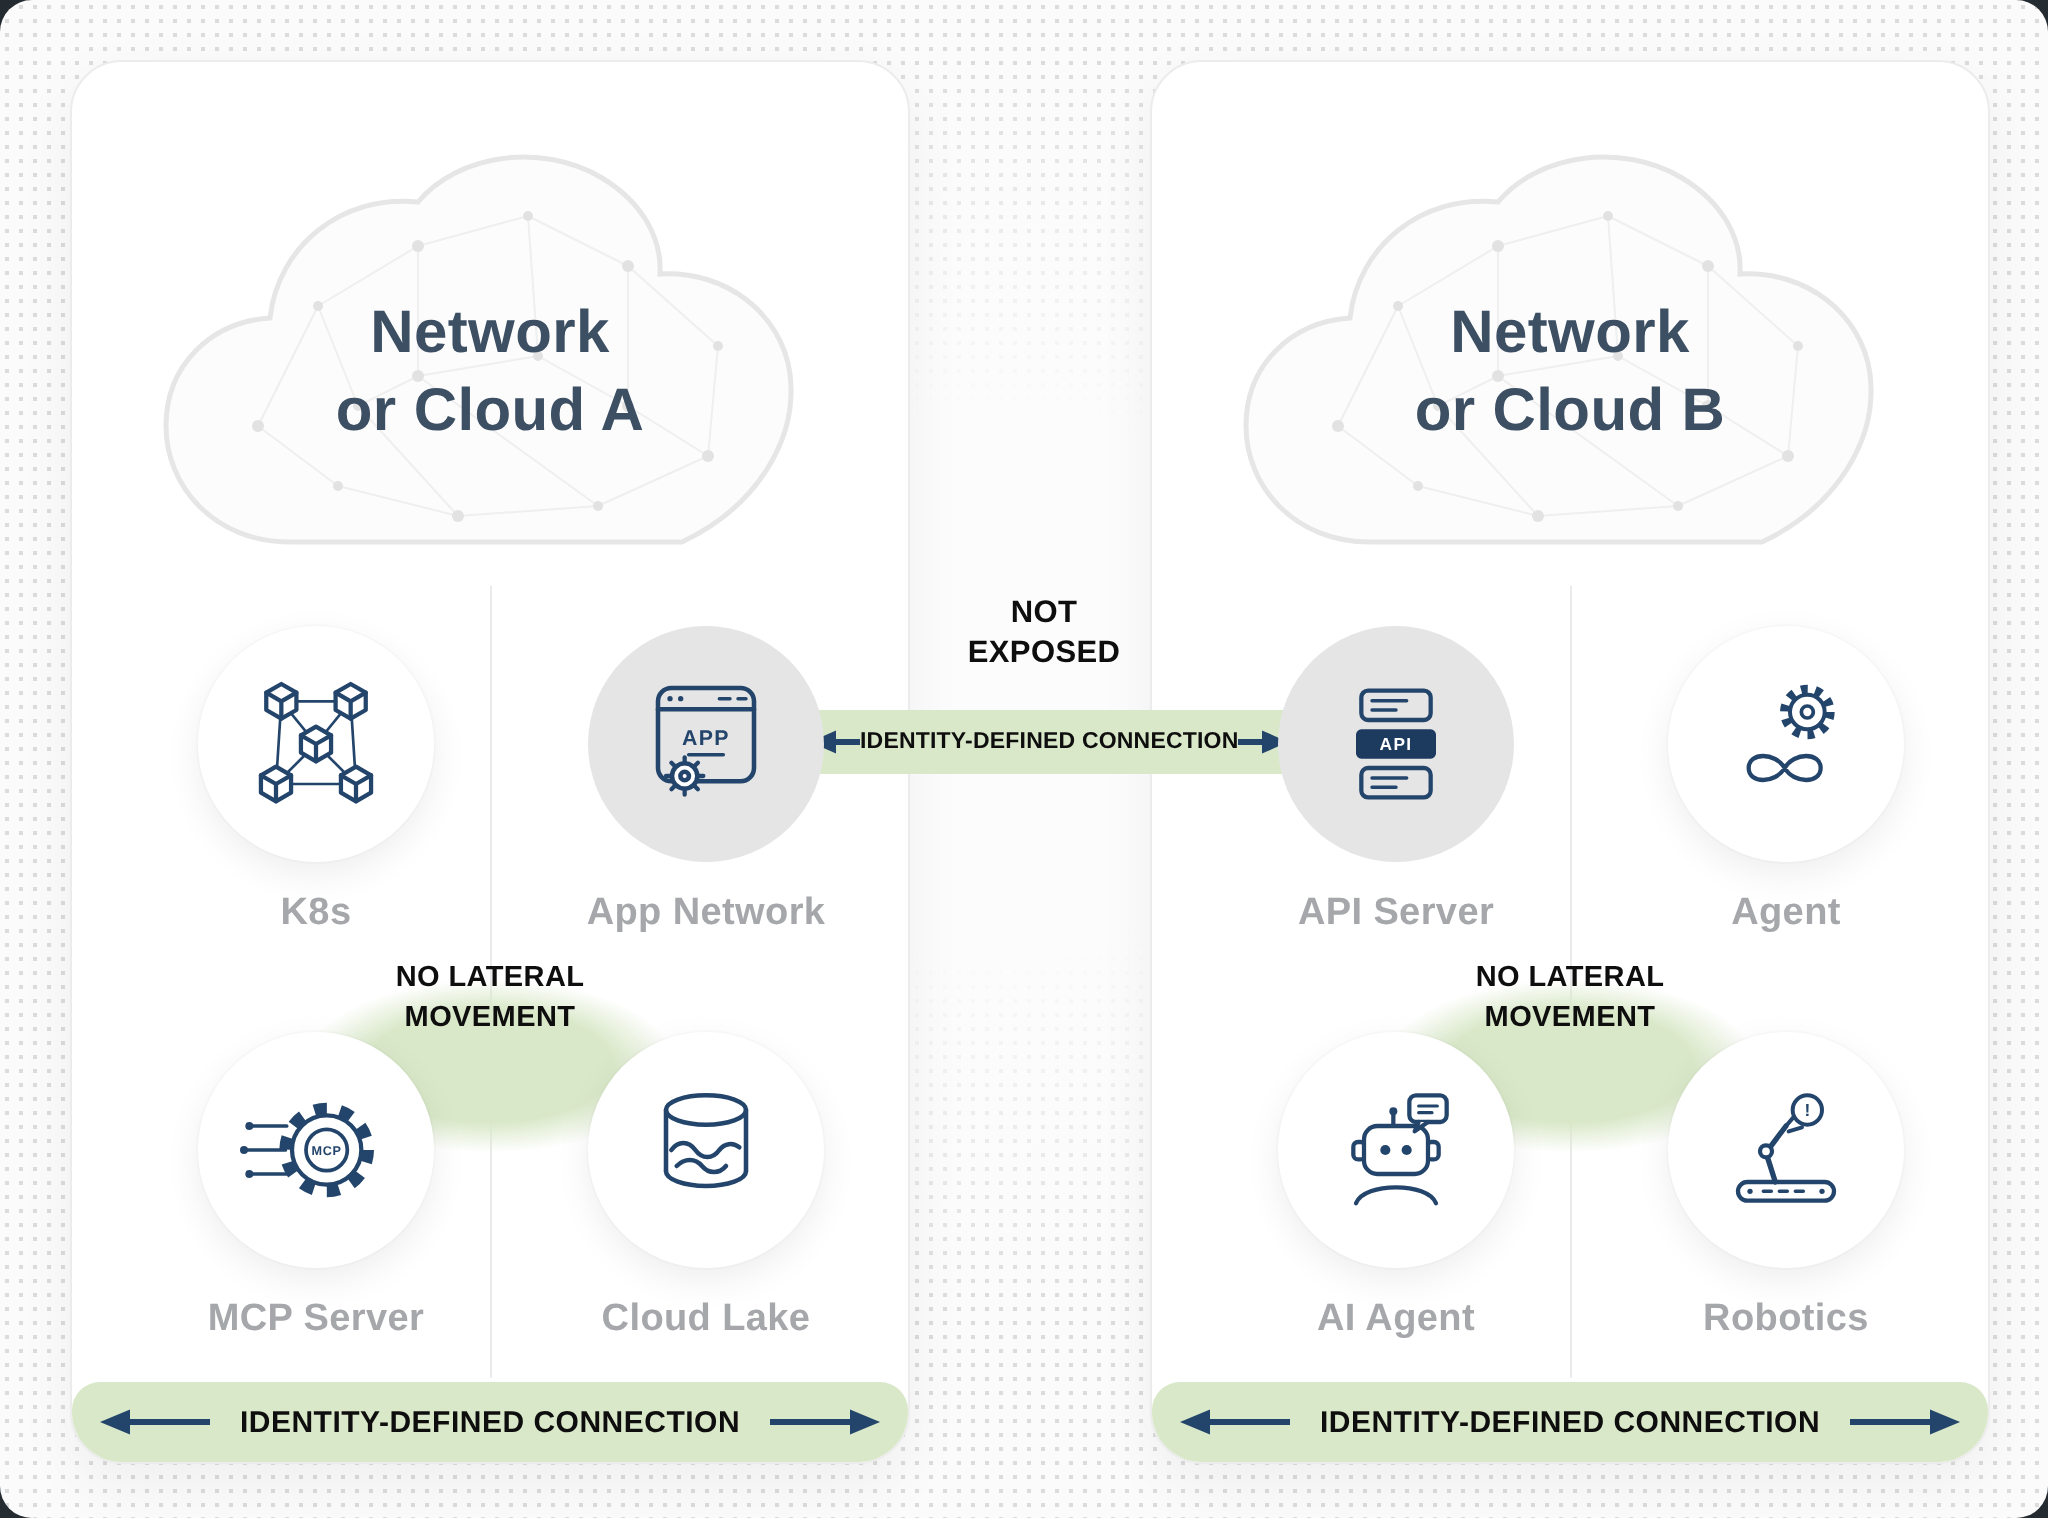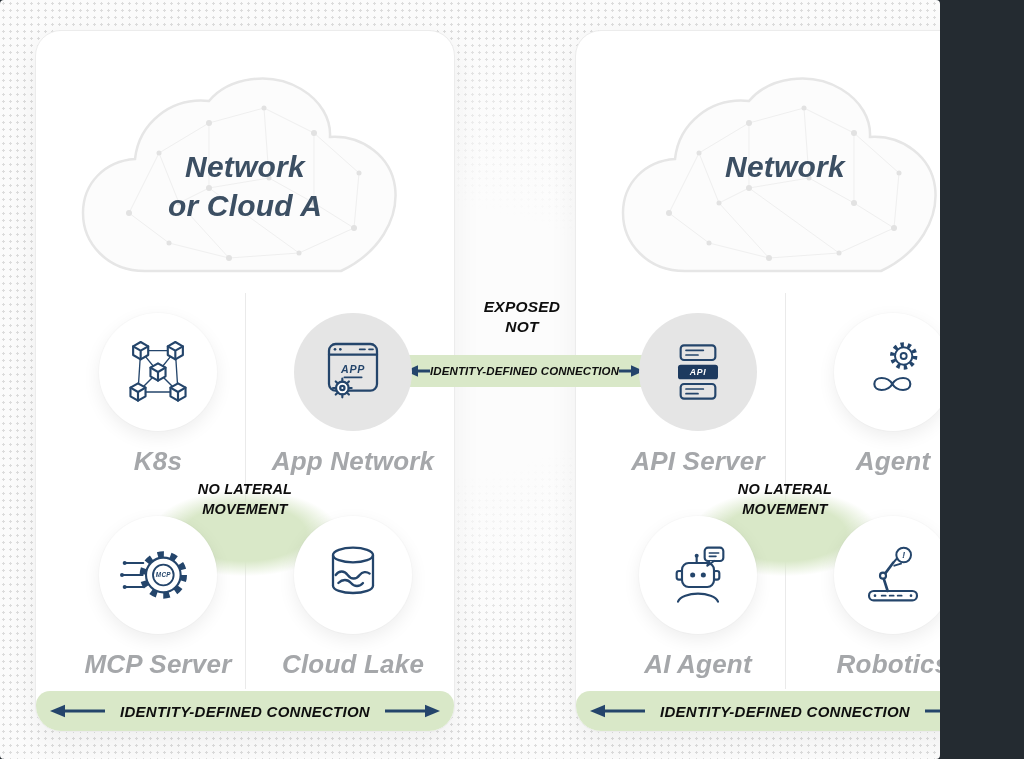--- a/index.html
+++ b/index.html
@@ -1,24 +1,23 @@
 <!DOCTYPE html>
 <html><head>
 <meta charset="utf-8">
 <style>
   * { margin:0; padding:0; box-sizing:border-box; }
   html,body { background:#242b31; font-family:"Liberation Sans",sans-serif; }
   .stage{
-    position:relative; width:940px; height:759px; border-radius:4px; overflow:hidden;
+    position:relative; width:1024px; height:759px; border-radius:16px; overflow:hidden;
     background-color:#fbfbfb;
     background-image:
       radial-gradient(ellipse 55% 50% at 48% 45%, rgba(252,252,252,1) 35%, rgba(252,252,252,0) 82%),
       radial-gradient(#dcdcdc 1.1px, rgba(0,0,0,0) 1.25px);
     background-size:100% 100%, 7px 7px;
-    font-style:italic;
   }
   .panel{
     position:absolute; top:30px; width:420px; height:702px; background:#ffffff;
     border:1px solid #ececec; border-radius:26px;
     box-shadow:0 10px 30px rgba(0,0,0,0.05);
   }
   .panel-a{ left:35px; } .panel-b{ left:575px; }
   .vline{ position:absolute; left:50%; top:262px; bottom:42px; width:1px; background:#eaeaea; z-index:0; }
   .cloud{ position:absolute; top:22px; left:50%; transform:translateX(-50%); width:372px; height:246px; }
   .cloud svg{ display:block; width:100%; height:100%; }
@@ -28,21 +27,21 @@
   }
   .node{ position:absolute; width:180px; text-align:center; z-index:2; }
   .col1{ left:32px; } .col2{ left:227px; }
   .row1{ top:282px; } .row2{ top:485px; }
   .circle{
     width:118px; height:118px; border-radius:50%; margin:0 auto;
     display:flex; align-items:center; justify-content:center;
   }
   .circle.white{ background:#ffffff; box-shadow:0 6px 18px rgba(0,0,0,0.07), 0 0 0 1px rgba(0,0,0,0.015); }
   .circle.green{ background:#e5e5e5; }
-  .node-label{ margin-top:15px; font-size:26px; font-weight:bold; color:#a5a7aa; letter-spacing:.2px; }
+  .node-label{ margin-top:15px; font-size:19px; font-weight:bold; color:#a5a7aa; letter-spacing:.2px; }
   .nlm{
     position:absolute; top:448px; left:50%; transform:translateX(-50%);
     width:234px; height:108px; z-index:1;
     display:flex; flex-direction:column; align-items:center; justify-content:flex-start; text-align:center;
     background:radial-gradient(ellipse 50% 50% at 50% 50%, #d9e8c8 52%, rgba(217,232,200,0) 80%);
   }
   .nlm-text{ font-size:14.5px; font-weight:bold; color:#0e0e0e; line-height:1.4; letter-spacing:.2px; }
   .bottom-bar{
     position:absolute; left:0; right:0; bottom:0; height:40px; background:#d9e8c8;
     border-radius:14px 14px 25px 25px; z-index:2;
@@ -265,20 +264,21 @@
             <circle cx="170" cy="205" r="3"></circle>
           <circle cx="110" cy="190" r="2.5"></circle>
             <circle cx="150" cy="135" r="3"></circle>
             <circle cx="210" cy="125" r="2.5"></circle>
           <circle cx="255" cy="150" r="3"></circle>
             <circle cx="120" cy="150" r="2.5"></circle>
         </g>
       </svg>
       <div class="cloud-title">
         <div>Network</div>
+        <div>or Cloud B</div>
       </div>
     </div>
 
     <div class="node col1 row1">
       <div class="circle green icon">
         <svg width="80" height="80" viewBox="0 0 120 120" fill="none" stroke="#24456b" stroke-width="3.2" stroke-linecap="round" stroke-linejoin="round">
           <rect x="34" y="20" width="52" height="22" rx="5"></rect>
           <path d="M42 27.5 H68 M42 34.5 H60" stroke-width="2.6"></path>
           <rect x="30" y="49" width="60" height="22" rx="4" fill="#1d3a5f" stroke="none"></rect>
           <text x="60" y="64.5" text-anchor="middle" font-size="13" font-weight="bold" fill="#ffffff" stroke="none" letter-spacing="1">API</text>
@@ -351,22 +351,22 @@
       </svg>
       <span class="bar-text">IDENTITY-DEFINED CONNECTION</span>
       <svg class="arrow" width="56" height="14" viewBox="0 0 56 14">
         <line x1="0" y1="7" x2="42" y2="7" stroke="#24456b" stroke-width="3"></line>
         <polygon points="55,7 40,0.8 40,13.2" fill="#24456b"></polygon>
       </svg>
     </div>
   </section>
 
   <div class="not-exposed">
+    <div>NOT</div>
     <div>EXPOSED</div>
-    <div>NOT</div>
   </div>
 
   <div class="center-bar">
     <svg class="arrow" width="26" height="14" viewBox="0 0 26 14">
       <line x1="12" y1="7" x2="26" y2="7" stroke="#24456b" stroke-width="3"></line>
       <polygon points="1,7 14,1.2 14,12.8" fill="#24456b"></polygon>
     </svg>
     <span class="bar-text">IDENTITY-DEFINED CONNECTION</span>
     <svg class="arrow" width="26" height="14" viewBox="0 0 26 14">
       <line x1="0" y1="7" x2="14" y2="7" stroke="#24456b" stroke-width="3"></line>

